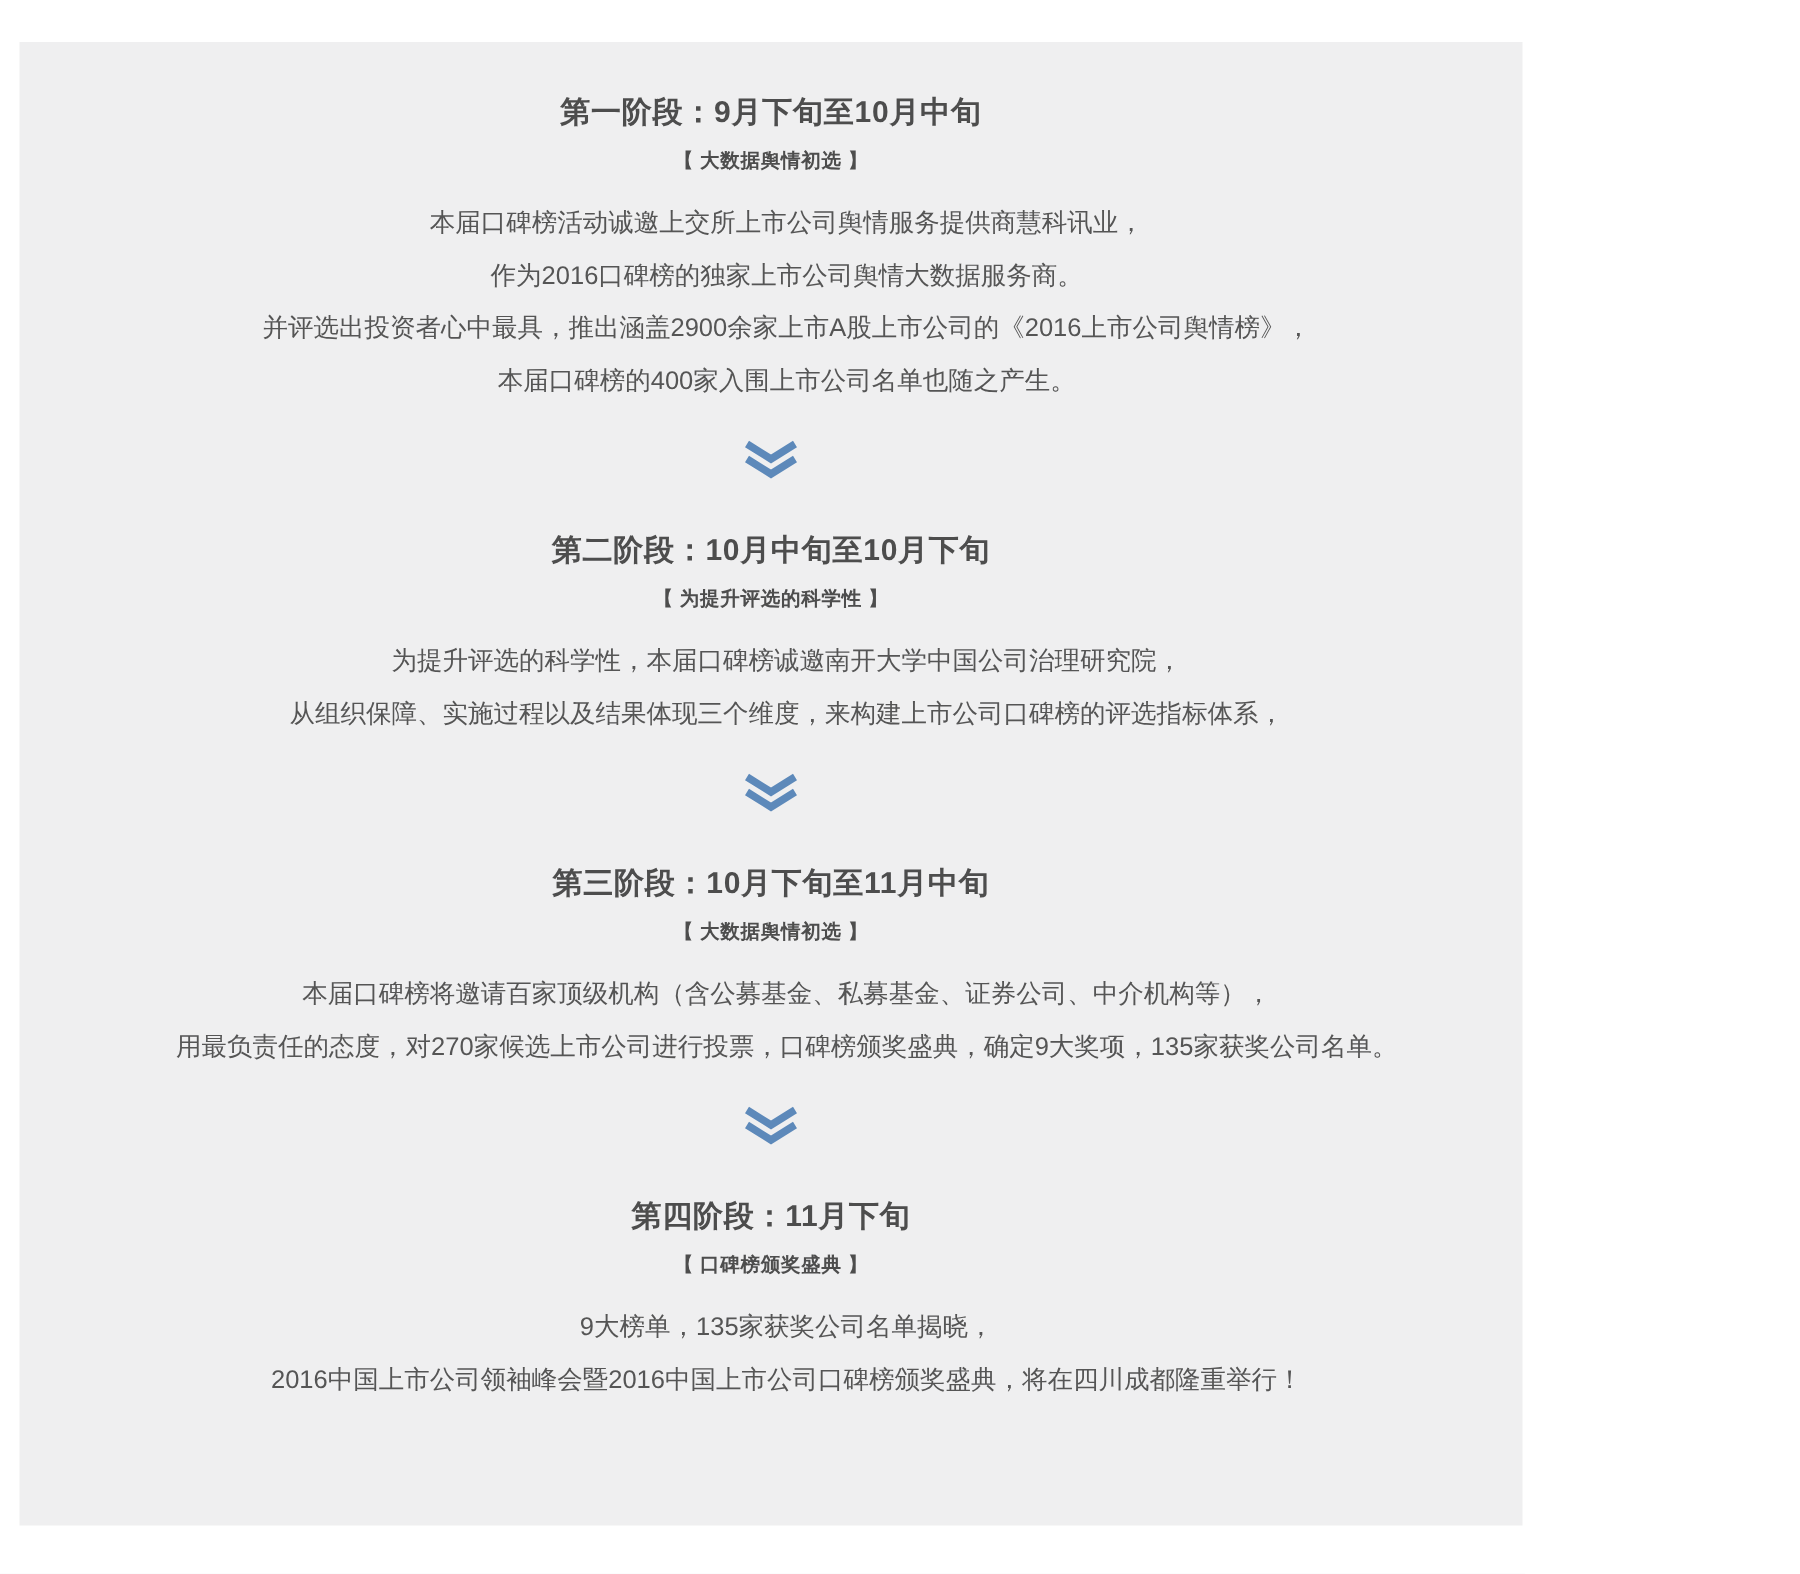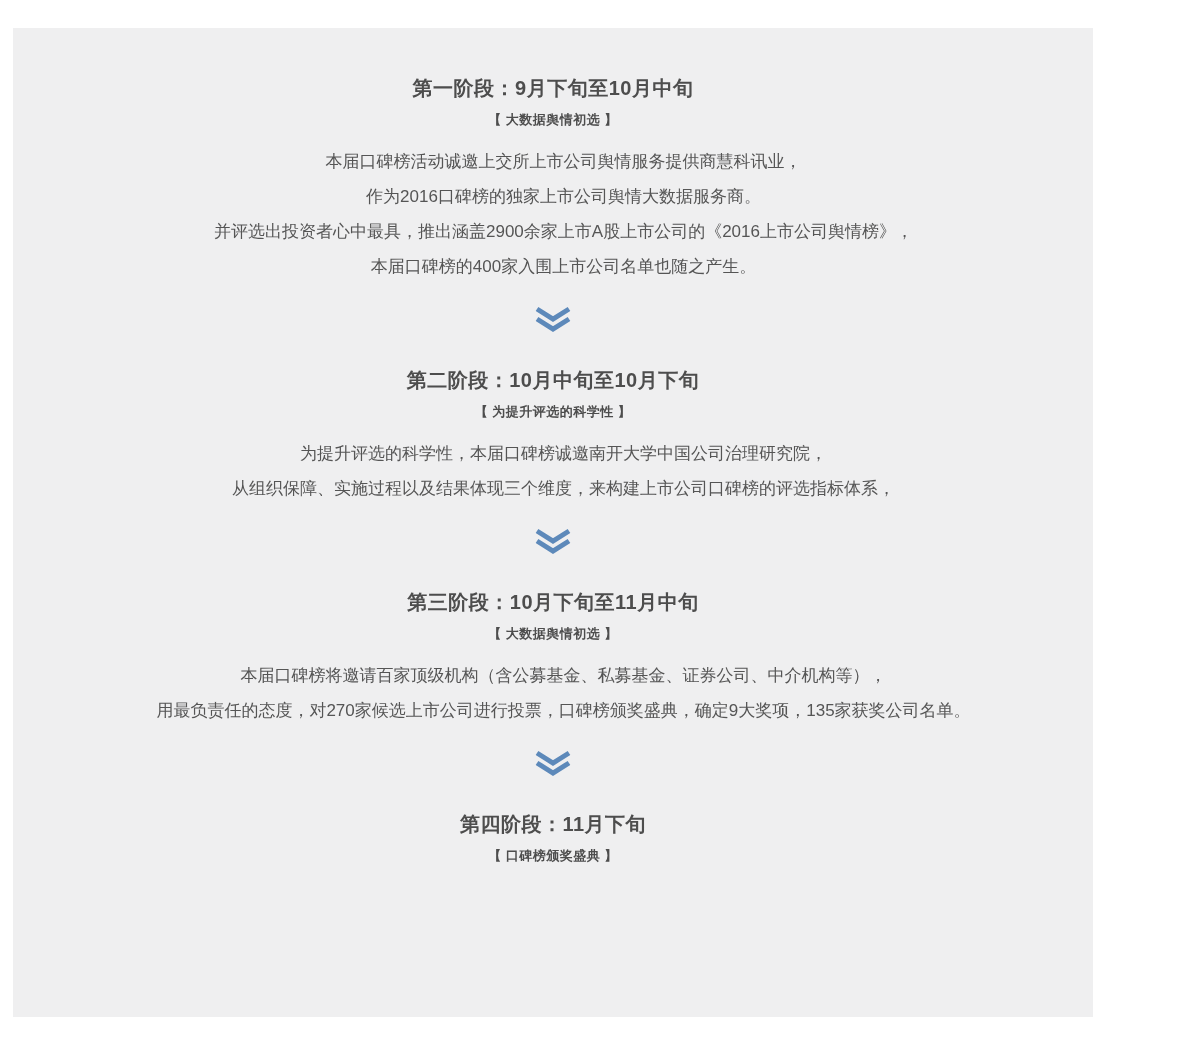--- a/index.html
+++ b/index.html
@@ -12,25 +12,25 @@
     width: 1200px;
     height: 1049px;
     background: #ffffff;
     box-sizing: border-box;
     position: relative;
   }
   .panel {
     position: absolute;
     left: 13px;
     top: 28px;
-    width: 1080px;
+    width: 1002px;
     height: 989px;
     background: #efeff0;
     box-sizing: border-box;
-    padding-top: 49px;
+    padding-top: 36px;
     text-align: center;
     overflow: hidden;
   }
   .stage { margin: 0; }
   .stage-title {
     margin: 0;
     font-size: 20px;
     line-height: 22px;
     font-weight: bold;
     color: #4d4d4d;
@@ -98,16 +98,20 @@
             <div class="stage-line">用最负责任的态度，对270家候选上市公司进行投票，口碑榜颁奖盛典，确定9大奖项，135家获奖公司名单。</div>
           </div>
         </div>
         <span class="chevron-sep"><svg width="38" height="27" viewBox="0 0 38 27">
             <path d="M3 3 L19 13 L35 3" fill="none" stroke="#5d89ba" stroke-width="5"></path>
             <path d="M3 13 L19 23 L35 13" fill="none" stroke="#5d89ba" stroke-width="5"></path>
           </svg></span>
         <div class="stage">
           <h3 class="stage-title">第四阶段：11月下旬</h3>
           <h4 class="stage-subtitle">【 口碑榜颁奖盛典 】</h4>
+          <div class="stage-body">
+            <div class="stage-line">9大榜单，135家获奖公司名单揭晓，</div>
+            <div class="stage-line">2016中国上市公司领袖峰会暨2016中国上市公司口碑榜颁奖盛典，将在四川成都隆重举行！</div>
+          </div>
         </div>
       </div>
   </section>
 </div>
 
 </body></html>

